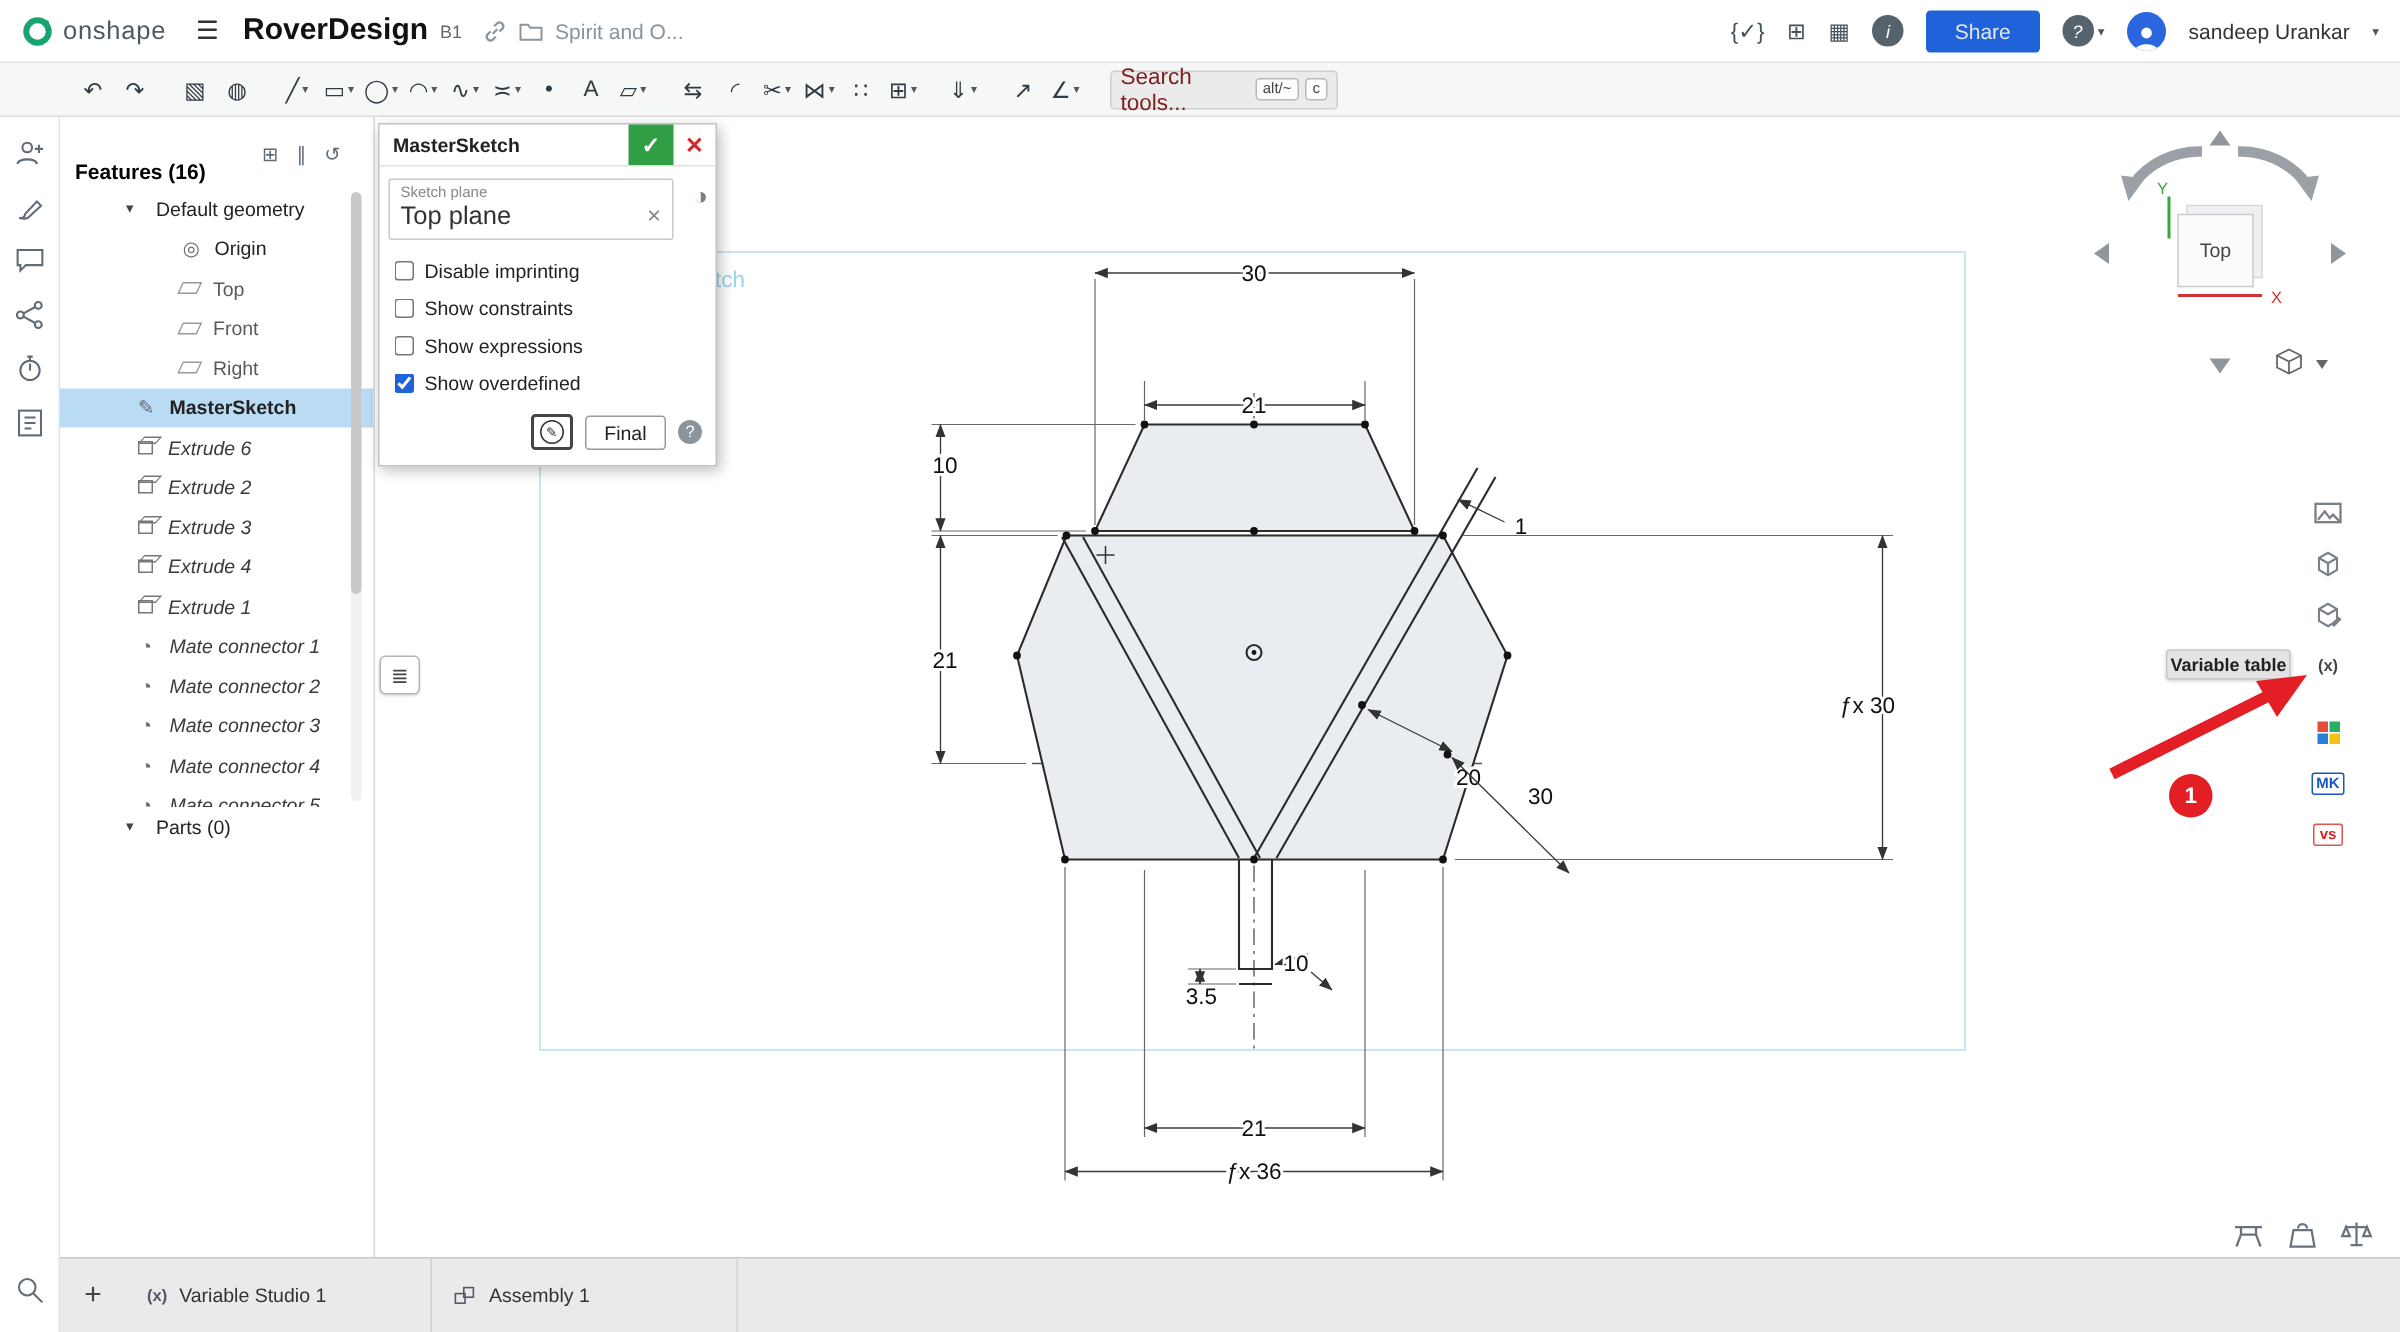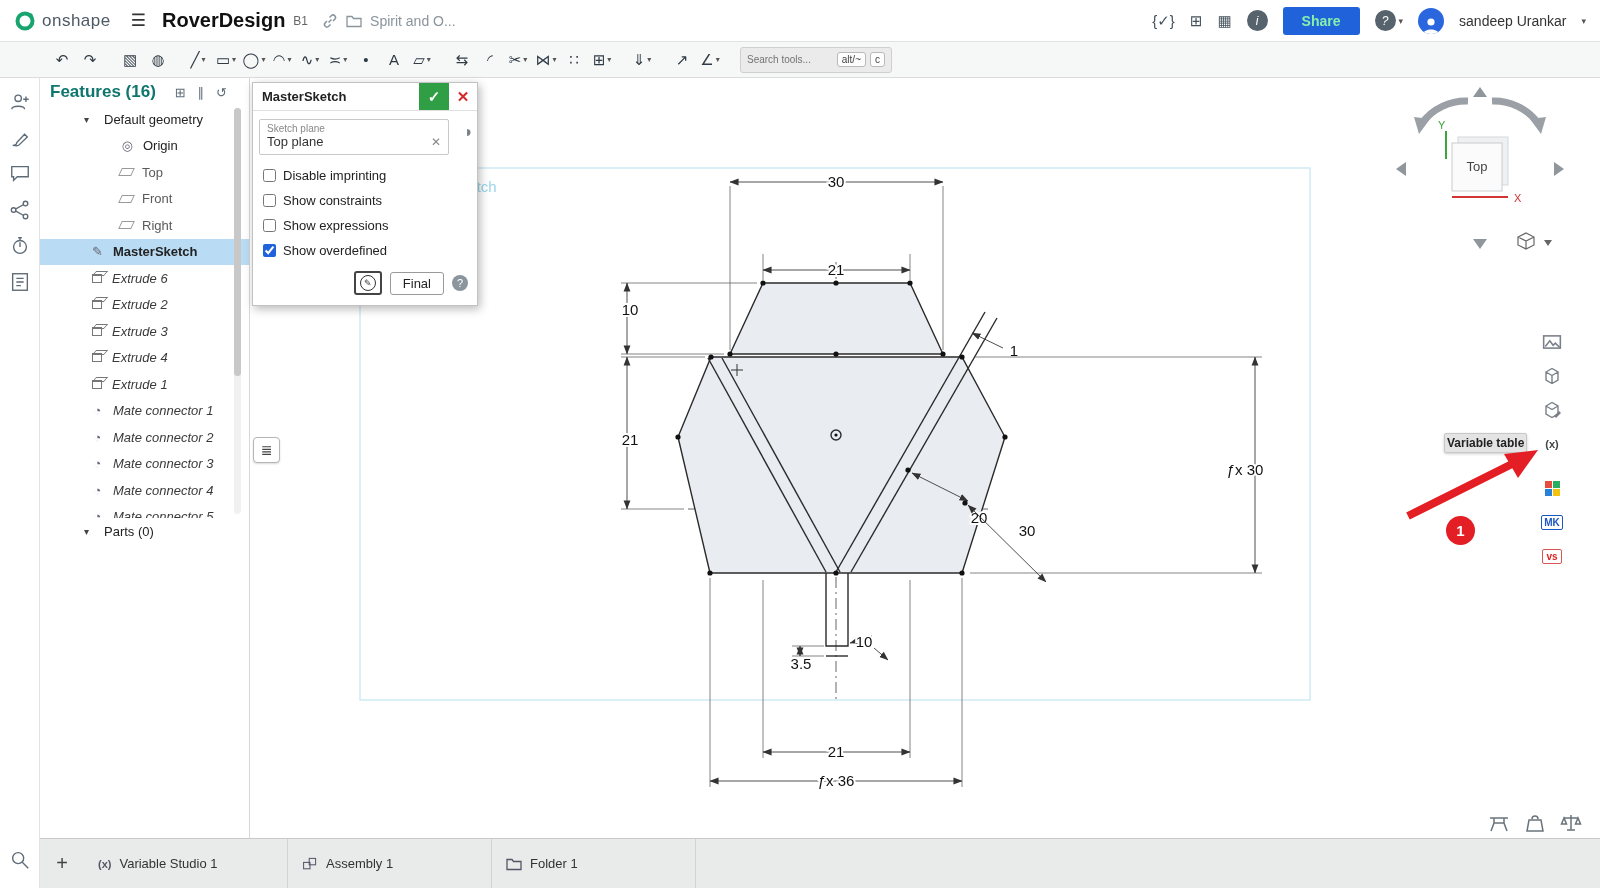--- a/index.html
+++ b/index.html
@@ -13,54 +13,54 @@
   .logo-text { font-size:17px; color:#4d5a63; letter-spacing:.5px; }
   .hamburger { font-size:17px; color:#333; margin:0 16px 0 20px; cursor:pointer; }
   .doc-title { font-size:20px; font-weight:bold; color:#111; }
   .ver-label { font-size:12px; color:#666; margin:0 10px 0 8px; }
   .meta-ic { color:#8a949c; margin:0 4px; display:inline-flex; }
   .folder-label { color:#8a949c; font-size:14px; margin-left:4px; }
   #topbar-right { margin-left:auto; display:flex; align-items:center; gap:15px; }
   .tb-ic { font-size:15px; color:#44525c; display:inline-flex; align-items:center; }
   .circ-dark { width:21px; height:21px; border-radius:50%; background:#56636d; color:#fff;
                display:flex; align-items:center; justify-content:center; font-size:12px; font-style:italic; }
-  .share-btn { background:#1f62d9; color:#86efac; font-size:14px; padding:6px 19px; border-radius:3px; border:none; cursor:pointer;font-weight:bold; }
+  .share-btn { background:#1f62d9; color:#e5e5e5; font-size:14px; padding:6px 19px; border-radius:3px; border:none; cursor:pointer; }
   .caret { font-size:9px; color:#555; }
   .avatar { width:26px; height:26px; border-radius:50%; background:#2a66dd; display:flex; align-items:flex-end; justify-content:center; overflow:hidden; }
   .user-name { font-size:14px; color:#333; }
 
   
   #toolbar { position:absolute; left:0; top:42px; width:1600px; height:36px; background:#f6f7f7;
              border-bottom:1px solid #dcdcdc; display:flex; align-items:center; z-index:45; padding-left:48px; }
   .tool { min-width:24px; height:26px; display:flex; align-items:center; justify-content:center;
           color:#2f3b45; font-size:15px; margin:0 2px; border-radius:3px; cursor:pointer; }
   .tcaret { font-size:8px; color:#555; margin-left:2px; }
   .tsep { width:12px; }
   #search-tools { margin-left:16px; width:152px; height:26px; background:#ebebeb; border:1px solid #cfcfcf;
                   border-radius:3px; display:flex; align-items:center; padding:0 6px; gap:4px; cursor:pointer; }
-  #search-tools .st-label { color:#737373; font-size:10px; flex:1; }
+  #search-tools .st-label { color:#7f1d1d; font-size:15px; flex:1; }
   kbd { background:#fdfdfd; border:1px solid #b9b9b9; border-radius:3px; font-family:"Liberation Sans",sans-serif;
         font-size:10px; padding:1px 4px; color:#444; }
 
   
   #leftstrip { position:absolute; left:0; top:42px; width:40px; height:846px; background:#fff;
                border-right:1px solid #e3e3e3; z-index:40; display:flex; flex-direction:column; align-items:center; padding-top:6px; }
   .lsic { width:40px; height:36px; display:flex; align-items:center; justify-content:center; cursor:pointer; }
   .lsic svg { stroke:#5f6b76; fill:none; stroke-width:1.5; }
   #leftstrip .bottom { margin-top:auto; margin-bottom:10px; }
 
   
   #featurepanel { position:absolute; left:40px; top:78px; width:210px; height:760px; background:#fff;
                   border-right:1px solid #d7d7d7; z-index:40; }
   #filter-row { display:flex; align-items:center; padding:8px 8px 6px 10px; gap:6px; }
   #filter-input { flex:1; height:26px; border:1px solid #b9b9b9; border-radius:3px; padding:0 7px; font-size:13px;
                   font-family:"Liberation Sans",sans-serif; color:#333; font-style:italic; }
   #filter-input::placeholder { color:#999; }
   #features-header { display:flex; align-items:center; padding:4px 22px 4px 10px; }
-  #features-header .fh-label { font-weight:bold; font-size:17px; color:#0f766e; flex:1; }
+  #features-header .fh-label { font-weight:bold; font-size:14px; color:#000000; flex:1;margin-top:24px; }
   .fh-ic { color:#5f6b76; font-size:13px; margin-left:12px; cursor:pointer; }
   #tree { position:relative; height:412px; overflow:hidden; }
   .trow { height:26.5px; display:flex; align-items:center; font-size:13px; color:#222; padding-left:50px; cursor:pointer; }
   .trow.grp { padding-left:64px; position:relative; }
   .trow.grp .chev { position:absolute; left:44px; font-size:10px; color:#444; }
   .trow.child { padding-left:80px; }
   .trow.sel { background:#b9dbf3; }
   .trow.ital { font-style:italic; color:#3a3a3a; }
   .trow.gray { color:#5a5a5a; }
   .tic { margin-right:8px; display:inline-flex; width:15px; justify-content:center; color:#667; font-size:13px; }
@@ -92,21 +92,21 @@
             box-shadow:2px 3px 9px rgba(0,0,0,.28); z-index:60; }
   #dlg-title { height:28px; display:flex; align-items:center; border-bottom:1px solid #e0e0e0; }
   #dlg-title .ttl { flex:1; font-weight:bold; font-size:13px; padding-left:9px; }
   #dlg-ok { width:30px; height:27px; background:#2f9e44; color:#fff; display:flex; align-items:center; justify-content:center;
             font-size:15px; font-weight:bold; cursor:pointer; }
   #dlg-cancel { width:28px; height:27px; color:#d22b2b; display:flex; align-items:center; justify-content:center;
                 font-size:15px; font-weight:bold; cursor:pointer; }
   #plane-box { margin:8px 28px 8px 6px; border:1px solid #c9c9c9; border-radius:2px; padding:3px 7px 5px 7px; position:relative; }
   #plane-box .pb-label { font-size:10px; color:#888; }
   #plane-box .pb-row { display:flex; align-items:center; }
-  #plane-box .pb-val { font-size:13px; color:#333; flex:1; }
+  #plane-box .pb-val { font-size:17px; color:#333; flex:1; }
   #plane-box .pb-x { color:#888; font-size:12px; cursor:pointer; }
   #dlg-halfcircle { position:absolute; right:5px; top:40px; color:#7a8089; font-size:16px; cursor:pointer; }
   .opt-row { display:flex; align-items:center; gap:7px; padding:5px 10px; font-size:13px; color:#222; }
   .opt-row input { width:13px; height:13px; accent-color:#1f62d9; }
   #dlg-footer { display:flex; align-items:center; justify-content:flex-end; gap:8px; padding:8px 9px 10px 9px; }
   #sketch-toggle { width:28px; height:24px; border:2px solid #444; border-radius:3px; background:#fff;
                    display:flex; align-items:center; justify-content:center; cursor:pointer; }
   #sketch-toggle .inner { width:16px; height:16px; border:1.4px solid #333; border-radius:50%;
                           display:flex; align-items:center; justify-content:center; font-size:9px; color:#333; }
   #final-btn { border:1px solid #9a9a9a; background:#fff; border-radius:3px; font-size:13px; padding:3px 12px;
@@ -649,19 +649,13 @@
     <span class="varsign">(x)</span>
     <span>Variable Studio 1</span>
   </div>
   <div class="tab">
     <svg width="16" height="16" viewBox="0 0 20 20">
         <rect x="2" y="8" width="8" height="8"></rect>
         <rect x="9" y="3" width="8" height="8"></rect>
       </svg>
     <span>Assembly 1</span>
   </div>
-  <div class="tab">
-    <svg width="16" height="14" viewBox="0 0 16 14">
-        <path d="M1 2.5h5l1.5 2H15v8H1z"></path>
-      </svg>
-    <span>Folder 1</span>
-  </div>
 </div>
 
 </body></html>

